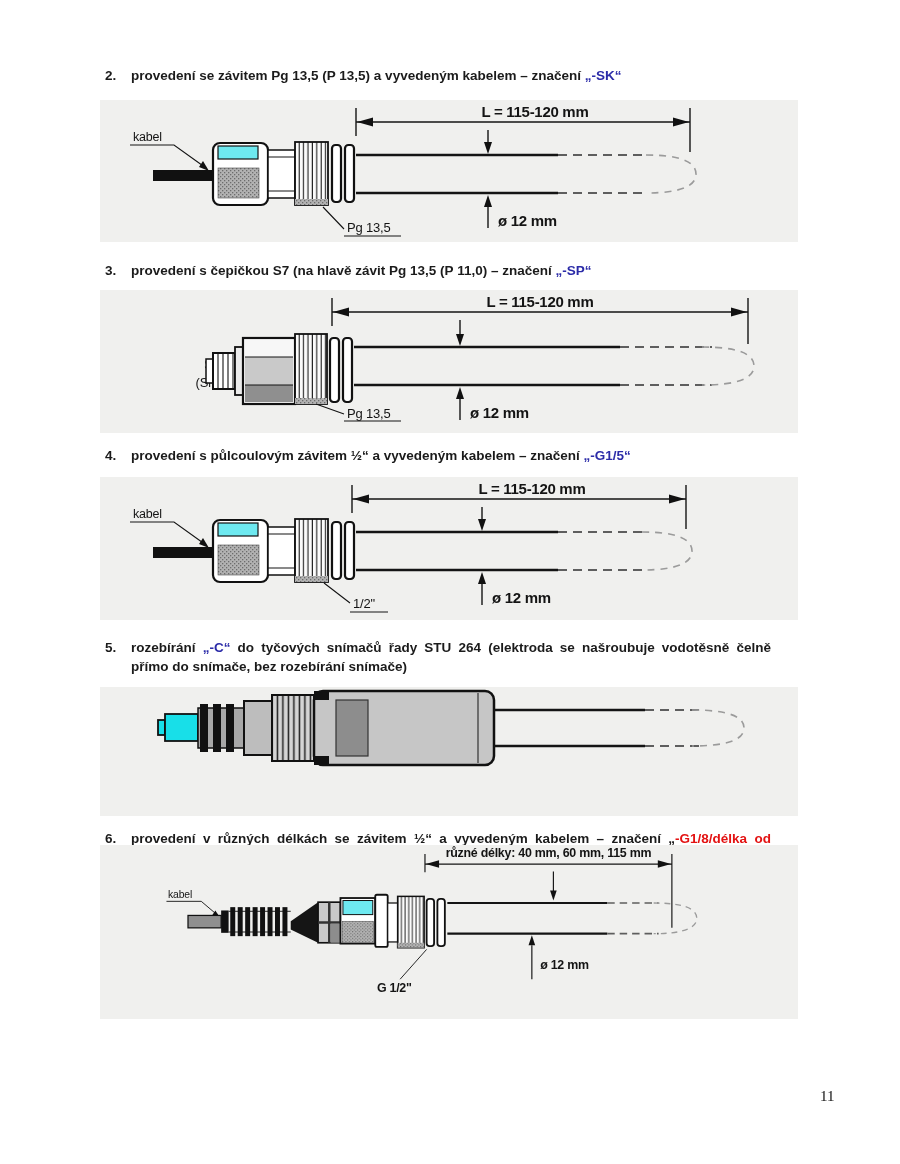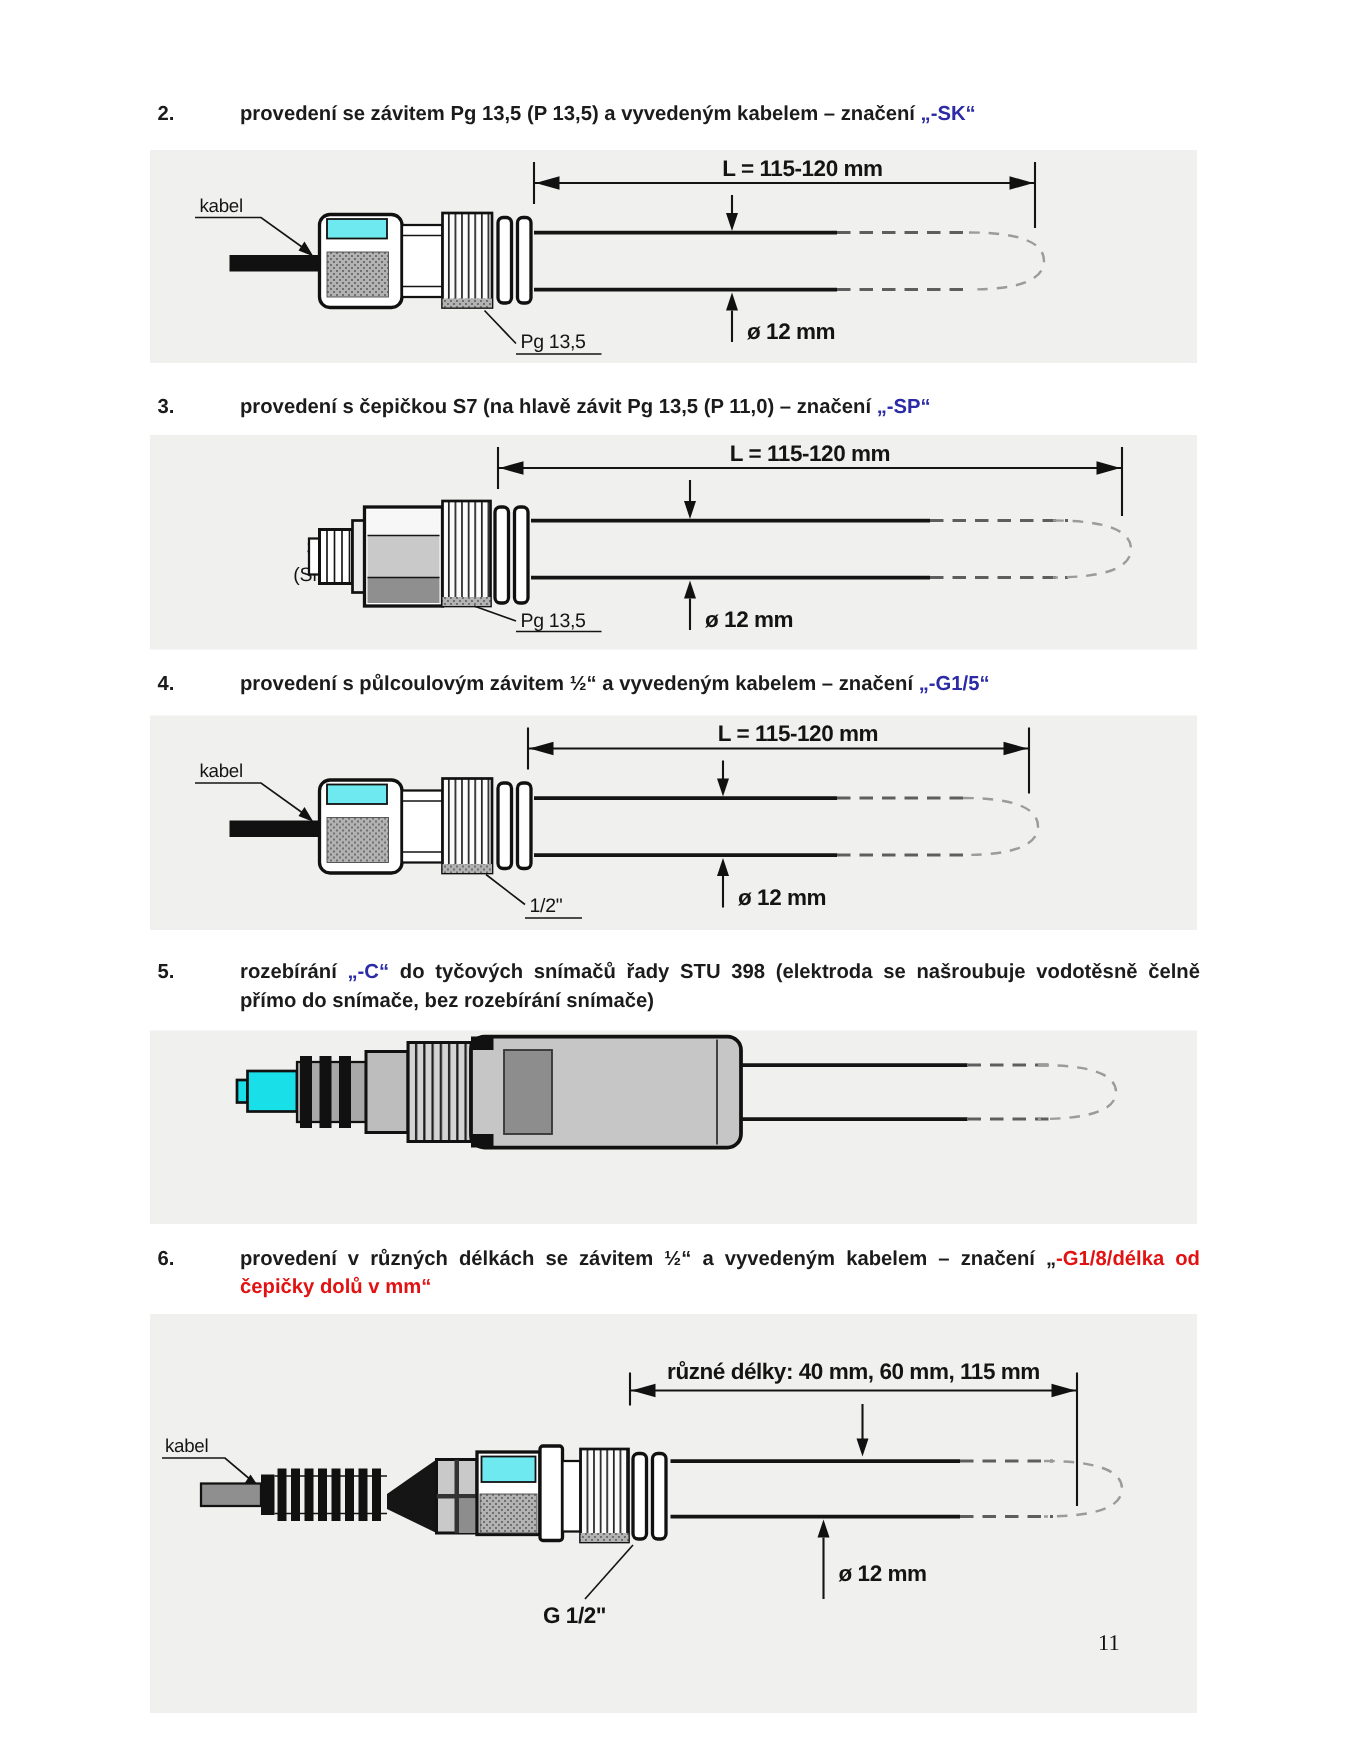--- a/index.html
+++ b/index.html
@@ -5,41 +5,41 @@
   :root{
     --accent-blue:#2b2ba8; --accent-red:#e31212; --panel-bg:#f0f0ee;
     --cyan:#6ee9f0; --cyan-bright:#18dfe8; --ink:#161616;
   }
   html,body{margin:0;padding:0;background:#ffffff;}
   .page{position:relative;width:900px;height:1164px;background:#fff;overflow:hidden;
         font-family:"Liberation Sans",sans-serif;color:var(--ink);}
   .heading{position:absolute;left:105px;width:695px;font-weight:bold;
            font-size:13.5px;line-height:19px;color:#1b1b1b;}
   .heading .num{position:absolute;left:0;top:0;}
-  .heading .htext{display:block;margin-left:55px;width:640px;text-align:justify;}
+  .heading .htext{display:block;margin-left:26px;width:640px;text-align:justify;}
   .blue{color:var(--accent-blue);}
   .redb{color:var(--accent-red);}
   .redr{color:var(--accent-red);font-weight:bold;}
   .panel{position:absolute;left:100px;width:698px;background:var(--panel-bg);}
   .panel svg{display:block;width:100%;height:100%;}
   svg text{font-family:"Liberation Sans",sans-serif;fill:#141414;}
   .lbl{font-size:12.5px;letter-spacing:-0.2px;}
   .thrlbl{font-size:13px;letter-spacing:-0.2px;}
   .dim{font-size:15px;font-weight:bold;letter-spacing:-0.3px;}
   .ln{stroke:#141414;stroke-width:1.4;fill:none;}
   .lnthin{stroke:#141414;stroke-width:1.1;fill:none;}
   .tube{stroke:#141414;stroke-width:2.5;fill:none;}
   .dotl{stroke:#5e5e5e;stroke-width:2.1;stroke-dasharray:9 6;fill:none;}
   .arc{stroke:#9b9b9b;stroke-width:1.6;stroke-dasharray:7 6;fill:none;}
   .wht{fill:#fff;stroke:#111;stroke-width:2.2;}
   .whtthin{fill:#fff;stroke:#111;stroke-width:1.5;}
   .cyn{fill:var(--cyan);stroke:#111;stroke-width:1.2;}
   .cynb{fill:var(--cyan-bright);stroke:#111;stroke-width:1.8;}
   .blk{fill:#111;}
-  .pageno{position:absolute;left:732px;top:1088px;font-family:"Liberation Serif",serif;
+  .pageno{position:absolute;left:820px;top:1088px;font-family:"Liberation Serif",serif;
           font-size:15px;color:#111;}
 </style>
 </head>
 <body>
 
 <svg width="0" height="0" style="position:absolute" aria-hidden="true">
   <defs>
     <pattern id="thr" width="4.4" height="4" patternUnits="userSpaceOnUse">
       <rect width="4.4" height="4" fill="#fbfbfb"></rect>
       <path d="M1.2,0 V4" stroke="#232323" stroke-width="1.15"></path>
@@ -202,21 +202,21 @@
       </g>
       <g>
         <path class="lnthin" d="M250,126 L224,106 M250,135 H288"></path>
         <text x="253" y="131" class="thrlbl">1/2"</text>
       </g>
     </svg>
   </div>
 
   <div class="heading" style="top:638px">
     <span class="num">5.</span>
-    <span class="htext"><span>rozebírání </span><span class="blue">„-C“</span><span> do tyčových snímačů řady STU 398 (elektroda se našroubuje vodotěsně čelně přímo do snímače, bez rozebírání snímače)</span></span>
+    <span class="htext"><span>rozebírání </span><span class="blue">„-C“</span><span> do tyčových snímačů řady STU 264 (elektroda se našroubuje vodotěsně čelně přímo do snímače, bez rozebírání snímače)</span></span>
   </div>
 
   <div class="panel" style="top:687px;height:129px">
     <svg viewBox="0 0 698 129">
       <g>
         <rect x="58" y="33" width="7" height="15" class="cynb"></rect>
         <rect x="65" y="27" width="33" height="27" class="cynb"></rect>
         <rect x="98" y="21" width="46" height="40" fill="#a8a8a8" stroke="#111" stroke-width="1.5"></rect>
         <rect x="100" y="17" width="8" height="48" class="blk"></rect>
         <rect x="113" y="17" width="8" height="48" class="blk"></rect>
@@ -235,21 +235,21 @@
         <path class="arc" d="M592,23 Q644,23 644,41 Q644,59 592,59"></path>
       </g>
     </svg>
   </div>
 
   <div class="heading" style="top:829px">
     <span class="num">6.</span>
     <span class="htext"><span>provedení v různých délkách se závitem ½“ a vyvedeným kabelem – značení „</span><span class="redr">-G1/8</span><span class="redb">/délka od čepičky dolů v mm“</span></span>
   </div>
 
-  <div class="panel" style="top:876px;height:266px">
+  <div class="panel" style="top:845px;height:174px">
     <svg viewBox="0 0 698 210">
       <g>
         <text x="469" y="15" text-anchor="middle" class="dim">různé délky: 40 mm, 60 mm, 115 mm</text>
         <path class="ln" d="M320,23 H618 M320,11 V33 M618,11 V100"></path>
         <polygon class="blk" points="321,23 337,18.5 337,27.5"></polygon>
         <polygon class="blk" points="617,23 601,18.5 601,27.5"></polygon>
         <path class="ln" d="M475,32 V62"></path>
         <polygon class="blk" points="475,67 471,55 479,55"></polygon>
       </g>
       <g>

